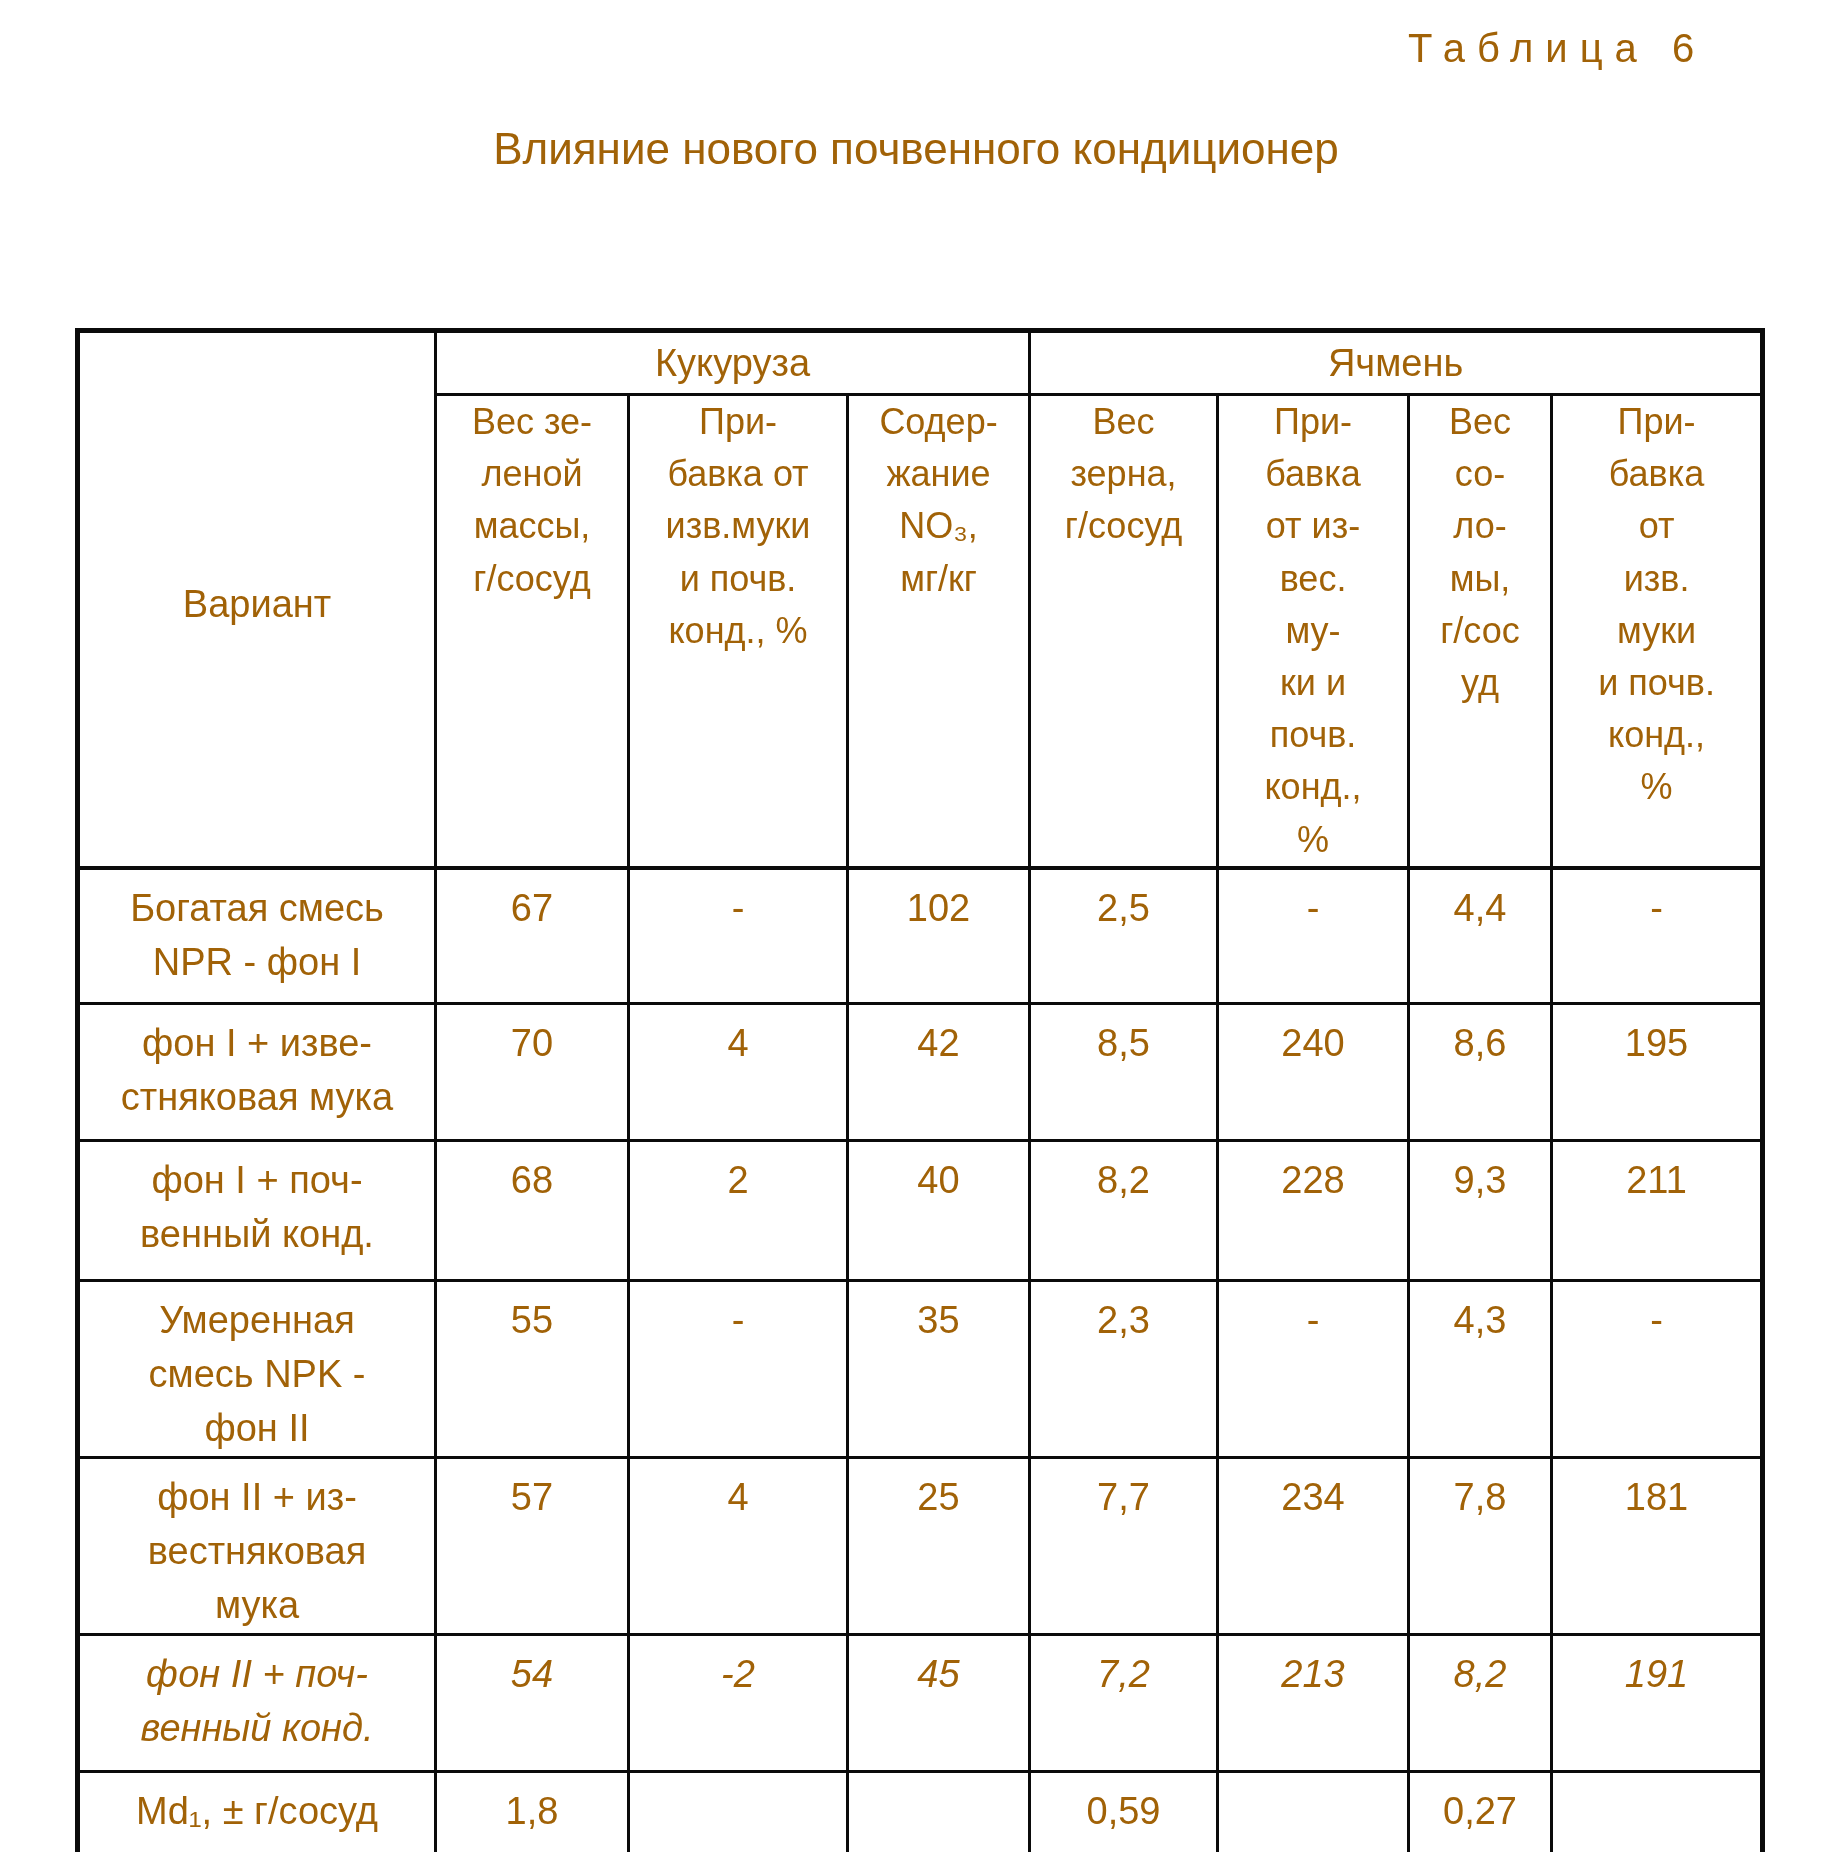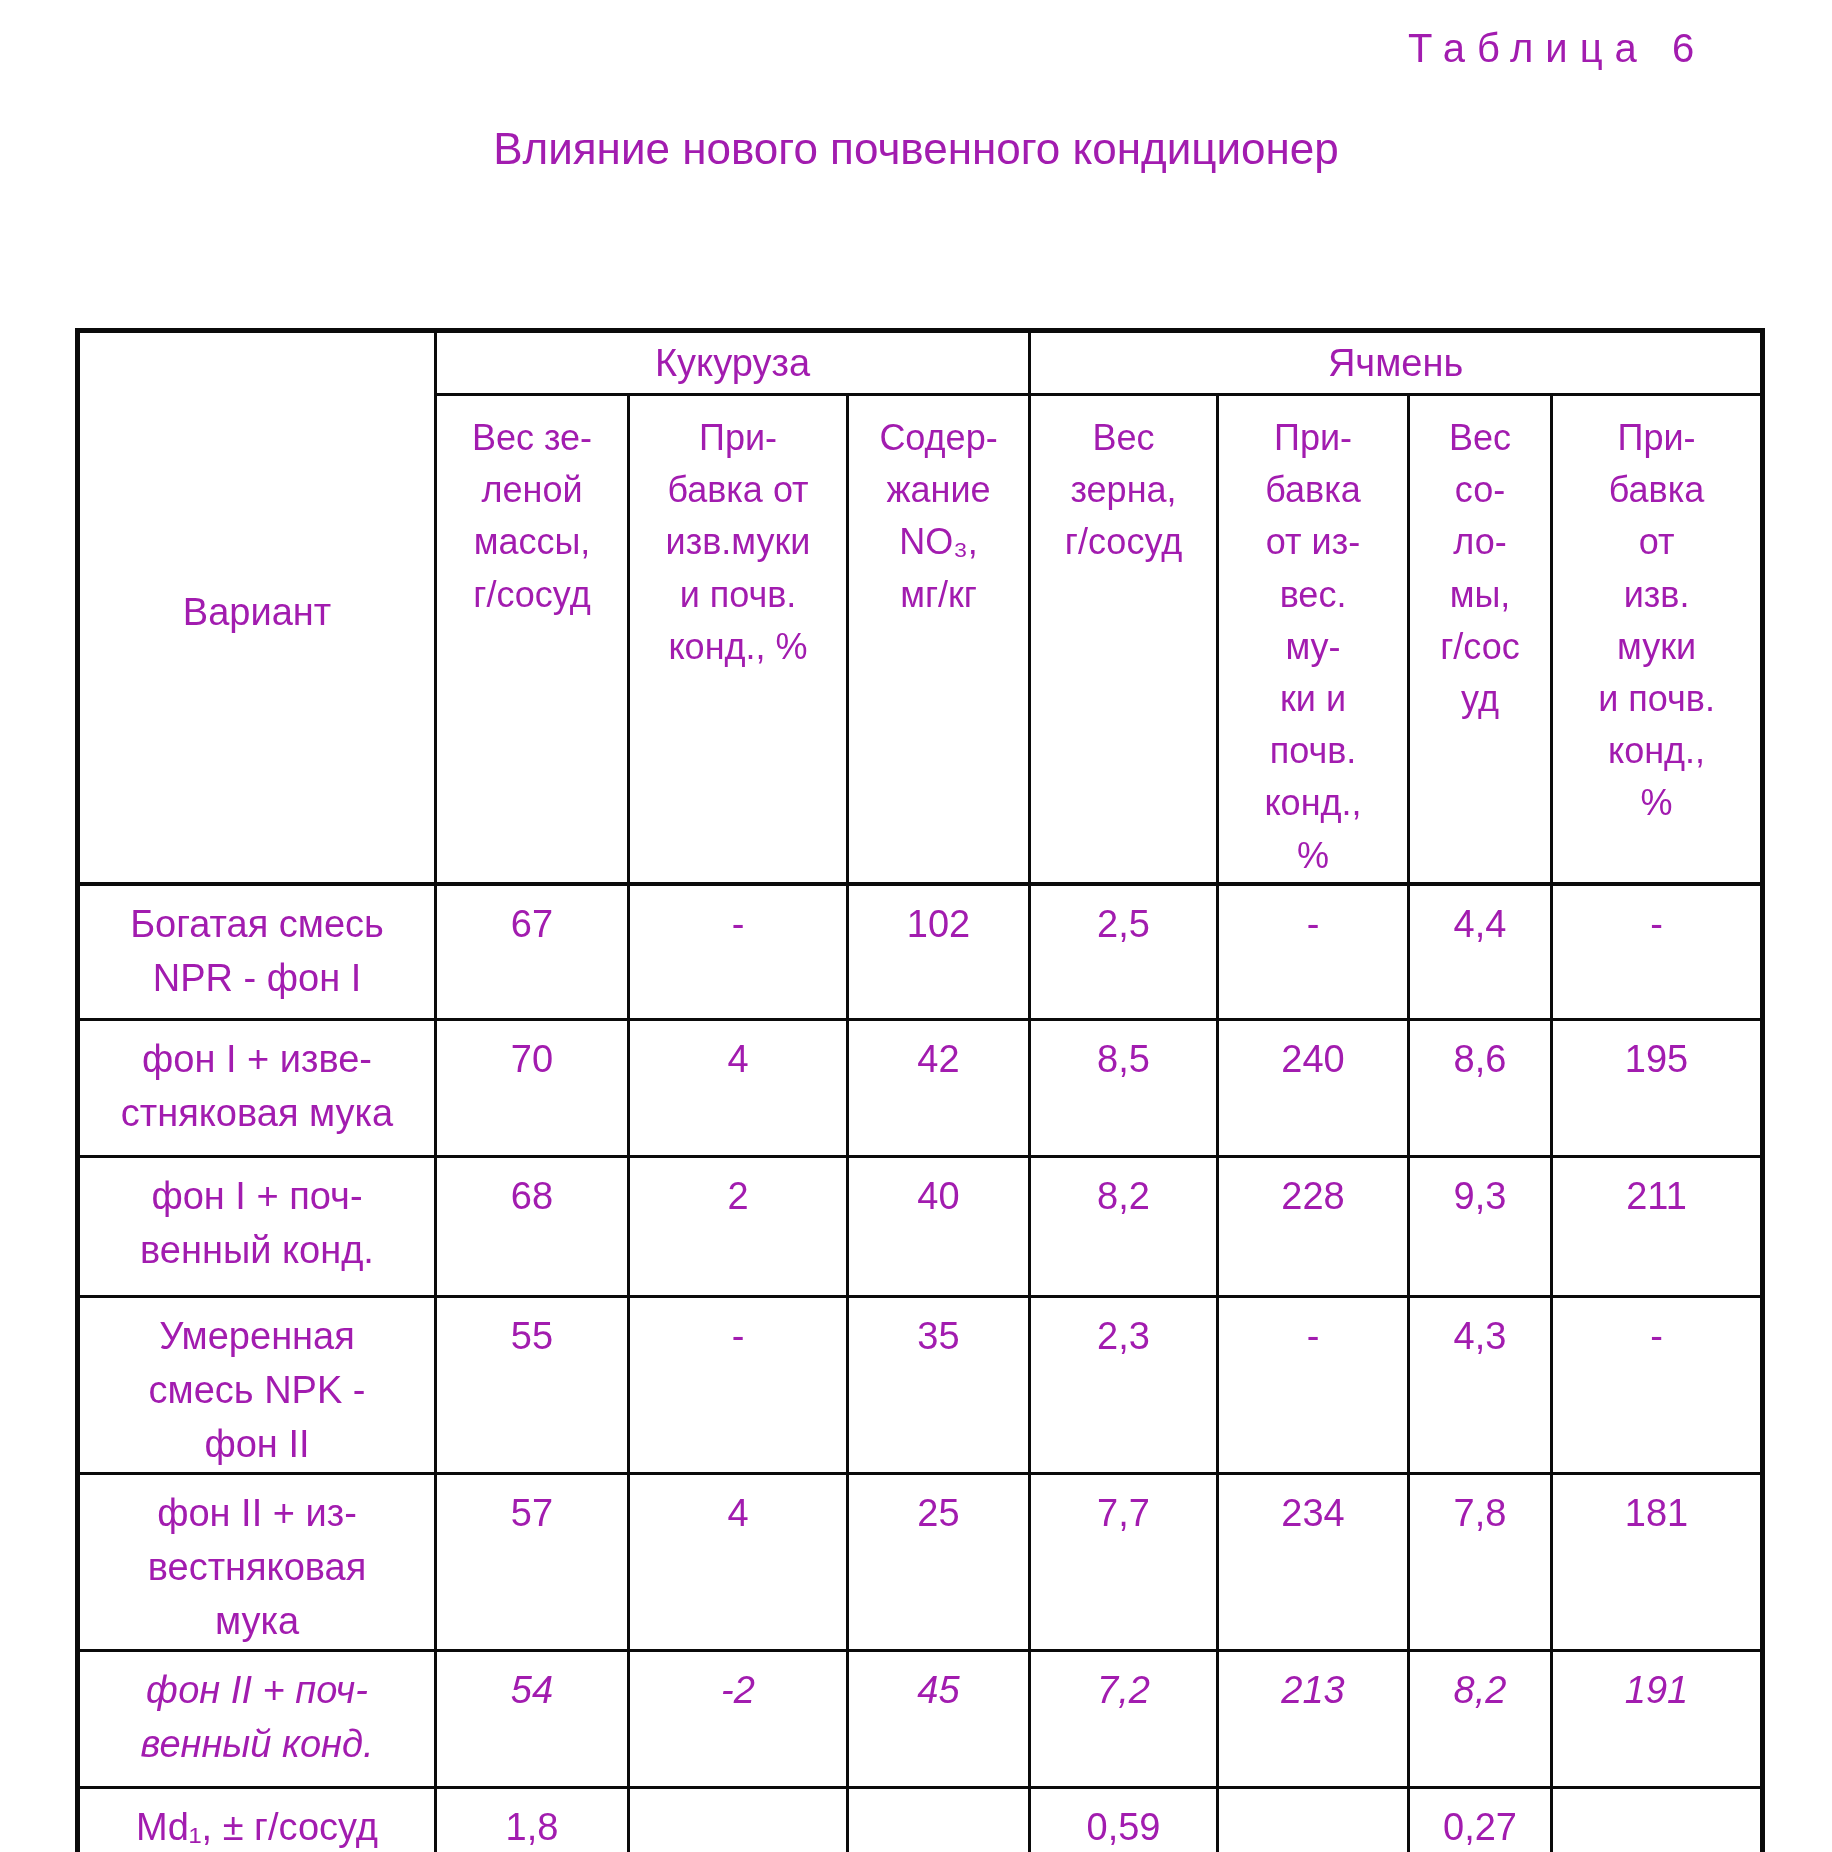--- a/index.html
+++ b/index.html
@@ -2,21 +2,21 @@
 <html><head>
 <meta charset="utf-8">
 <style>
   html, body { margin: 0; padding: 0; background: #e8e8e8; }
   .page {
     position: relative;
     width: 1832px;
     height: 1852px;
     margin: 0 auto;
     background: #ffffff;
-    color: #a21caf;
+    color: #a16207;
     font-family: "Liberation Sans", sans-serif;
   }
   .tbl-label {
     position: absolute;
     top: 26px;
     left: 1408px;
     font-size: 40px;
     letter-spacing: 0.30em;
     white-space: nowrap;
   }
@@ -52,21 +52,20 @@
     vertical-align: middle;
   }
   .data-table th.corner {
     vertical-align: top;
     padding-top: 10px;
     font-size: 38px;
   }
   .data-table tr.sub-row th {
     height: 470px;
     vertical-align: top;
-    padding-top: 16px;
     font-size: 36px;
     line-height: 1.45;
   }
   .data-table tbody { border-top: 4px solid #0b0b0b; }
   .data-table tbody td {
     vertical-align: top;
     padding-top: 12px;
     font-size: 38px;
     line-height: 1.42;
   }

